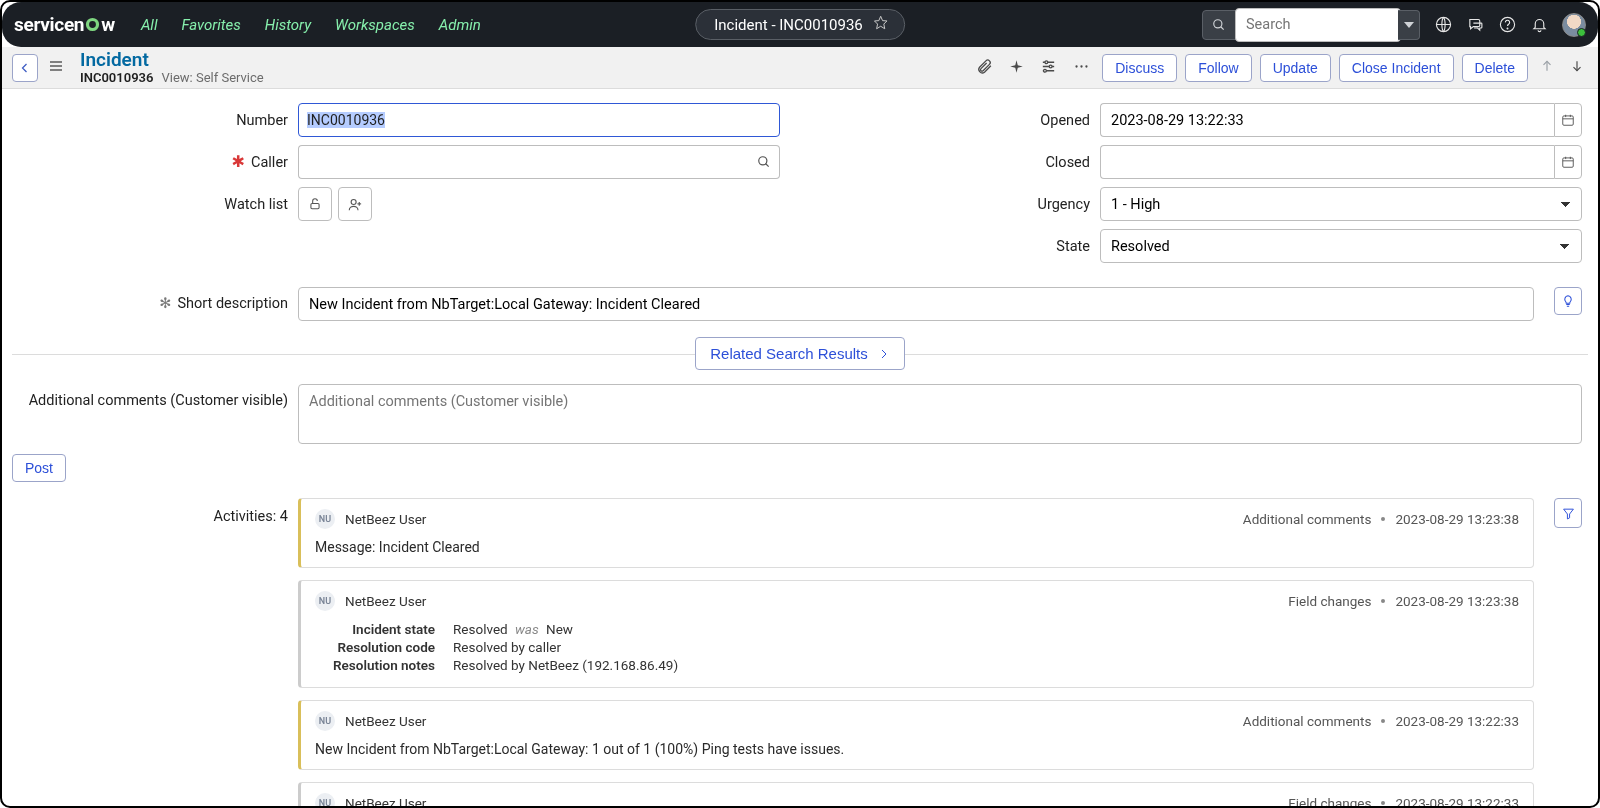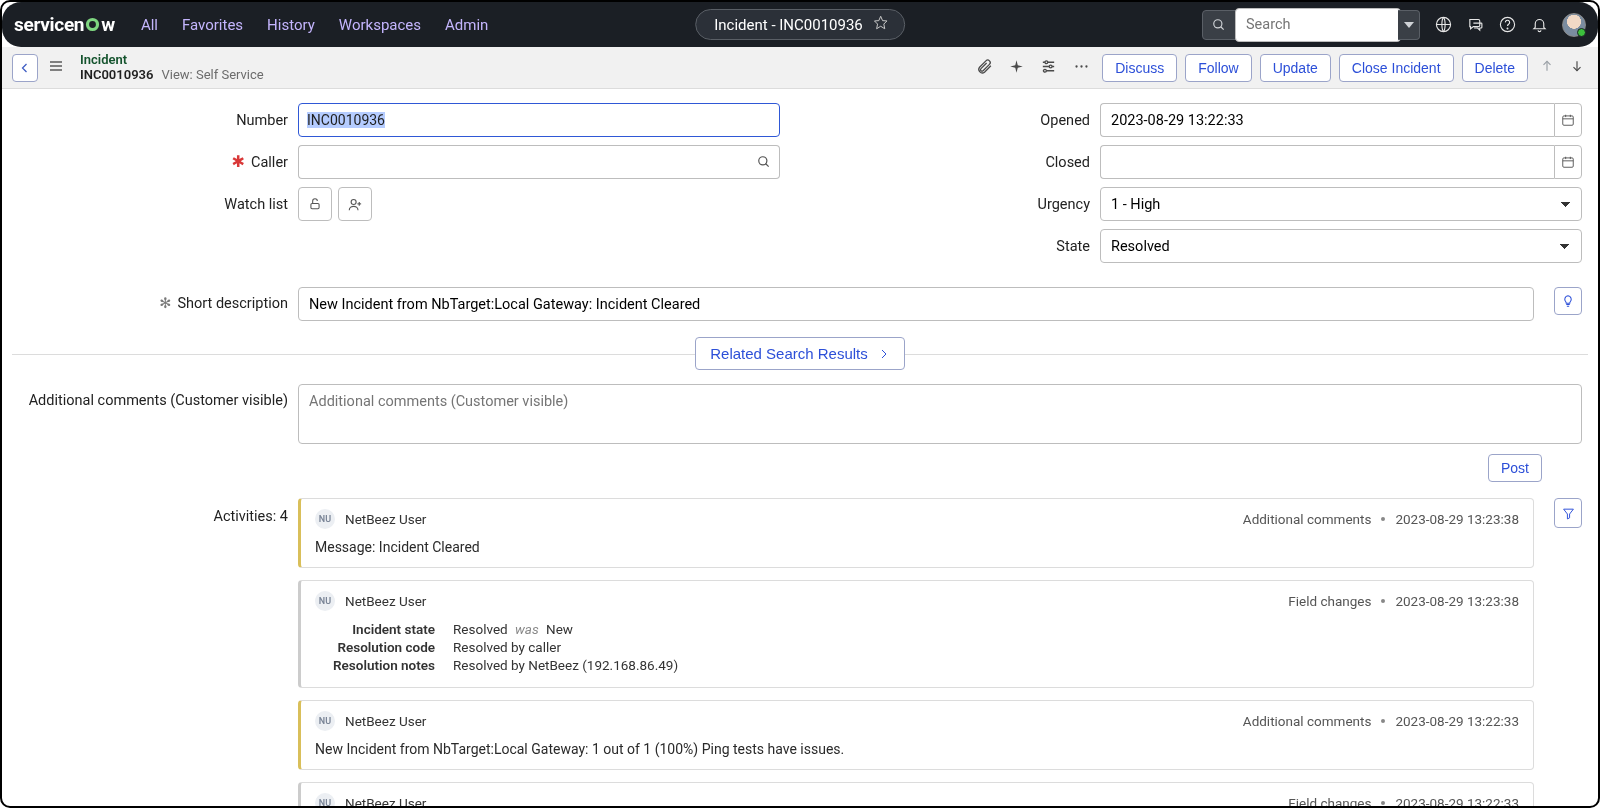--- a/index.html
+++ b/index.html
@@ -6,38 +6,38 @@
   html, body { width: 1600px; height: 808px; font-family: -apple-system, BlinkMacSystemFont, "Segoe UI", Roboto, "Helvetica Neue", Arial, sans-serif; font-size: 14px; color: #1f1f1f; background: #fff; overflow: hidden; }
 
   body { border: 2px solid #000; border-radius: 10px; position: relative; }
 
   
   .top-nav { background: #1b1f25; color: #fff; height: 45px; display: flex; align-items: center; padding: 0 12px; gap: 8px; border-top-left-radius: 8px; border-top-right-radius: 8px; border-radius: 19px; }
   .brand { font-weight: 700; font-size: 19px; letter-spacing: -0.3px; margin-right: 18px; display: flex; align-items: center; }
   .brand .ow { font-weight: 700; }
   .brand svg { margin: 0 1px 0 1px; }
   .nav-links { display: flex; gap: 24px; font-size: 15px; }
-  .nav-link { color: #c4b5fd; cursor: pointer; }
+  .nav-link { color: #86efac; cursor: pointer; font-style: italic; }
   .tab-pill { margin-left: auto; margin-right: auto; position: absolute; left: 50%; transform: translateX(-50%); display: flex; align-items: center; gap: 10px; background: #2b3038; border: 1px solid #5a5f66; border-radius: 18px; padding: 5px 16px 5px 18px; color: #fff; font-size: 15px; }
   .star-icon { color: #c7c7c7; }
   .right-tools { margin-left: auto; display: flex; align-items: center; gap: 14px; }
   .search-box { display: flex; align-items: center; background: #3a3f46; border: 1px solid #5a5f66; border-radius: 4px; height: 30px; width: 200px; }
   .search-box .mag { width: 32px; display:flex; align-items:center; justify-content:center; color:#cfd2d6; }
   .search-box input { flex:1; background: transparent; border: none; color: #cfd2d6; font-size: 14px; outline: none; }
   .search-drop { width: 22px; height: 30px; background:#3a3f46; border:1px solid #5a5f66; border-left:none; border-radius: 0 4px 4px 0; display:flex; align-items:center; justify-content:center; color:#cfd2d6; margin-left:-4px; }
   .top-icon { color:#e6e6e6; width:18px; height:18px; display:flex; align-items:center; justify-content:center; cursor:pointer; }
   .avatar { width:24px; height:24px; border-radius:50%; background: radial-gradient(circle at 50% 35%, #f1d9c6 0 38%, #7a8ca0 40% 100%); border:1px solid #888; position: relative; }
   .avatar::after { content:""; position:absolute; right:-1px; bottom:-1px; width:7px; height:7px; border-radius:50%; background:#3cbf3c; border:1px solid #1b1f25; }
 
   
   .rec-bar { background:#f1f1f1; border-bottom:1px solid #dcdcdc; height:42px; display:flex; align-items:center; padding: 0 10px; gap:10px; }
   .back-btn { width:26px; height:28px; border:1px solid #9ba4c9; background:#fff; color:#3d5cc3; border-radius:4px; display:flex; align-items:center; justify-content:center; cursor:pointer; }
   .hamb { color:#5a5a5a; cursor:pointer; }
   .rec-title { display:flex; flex-direction:column; line-height:1.15; margin-left:6px; }
-  .rec-title .t1 { font-size:13px; font-weight:600; color:#14532d; }
+  .rec-title .t1 { font-size:19px; font-weight:600; color:#0369a1; }
   .rec-title .row2 { display:flex; gap:8px; font-size:13px; }
   .rec-title .num { font-weight:600; }
   .rec-title .view { color:#6c6c6c; }
   .rec-actions { margin-left:auto; display:flex; align-items:center; gap:8px;justify-content:space-between; }
   .ico-btn { color:#4a4a4a; cursor:pointer; padding:4px; }
   .btn { background:#fff; color:#2c4fd8; border:1px solid #9ba4c9; border-radius:4px; padding:5px 12px; font-size:14px; cursor:pointer; }
   .nav-arrow { color:#9aa0a6; padding: 0 4px; }
   .nav-arrow.active { color:#4a4a4a; cursor:pointer; }
 
   
@@ -68,21 +68,21 @@
   .fullrow .finput { flex:1; }
   .side-ico { width:28px; height:28px; border:1px solid #bdbdbd; border-radius:4px; display:flex; align-items:center; justify-content:center; margin-left:10px; color:#555; cursor:pointer; }
   .side-ico.blue { border-color:#9ba4c9; color:#2c4fd8; }
 
   
   .rel-wrap { text-align:center; margin: 16px 0 14px; position:relative; }
   .rel-wrap::before { content:""; position:absolute; left:0; right:0; top:50%; height:1px; background:#dcdcdc; z-index:0; }
   .rel-btn { position:relative; z-index:1; display:inline-flex; align-items:center; gap:10px; background:#fff; color:#2c4fd8; border:1.5px solid #9ba4c9; border-radius:4px; padding:7px 14px; font-size:15px; cursor:pointer; }
 
   textarea.comments { width:100%; height:60px; border:1px solid #bdbdbd; border-radius:4px; padding:8px 10px; font-size:14.5px; font-family:inherit; resize:none; }
-  .post-row { display:flex; justify-content:flex-end; margin: 10px 6px 0 0; }
+  .post-row { display:flex; margin: 10px 6px 0 0; }
 
   
   .act-wrap { display:flex; gap:10px; margin: 16px 6px 0 6px; }
   .act-label { width:270px; text-align:right; font-size:14.5px; padding-top:10px; }
   .act-list { flex:1; }
   .act-card { border:1px solid #dcdcdc; border-left:3px solid #ccc; border-radius:4px; padding:10px 14px 12px 14px; margin-bottom:12px; }
   .act-card.gold { border-left-color:#d9bf5a; }
   .act-head { display:flex; align-items:center; gap:10px; font-size:13.5px; }
   .act-ava { width:20px; height:20px; border-radius:50%; background:#eceff3; color:#7a8597; font-size:9px; font-weight:600; display:flex; align-items:center; justify-content:center; }
   .act-name { color:#333; }

